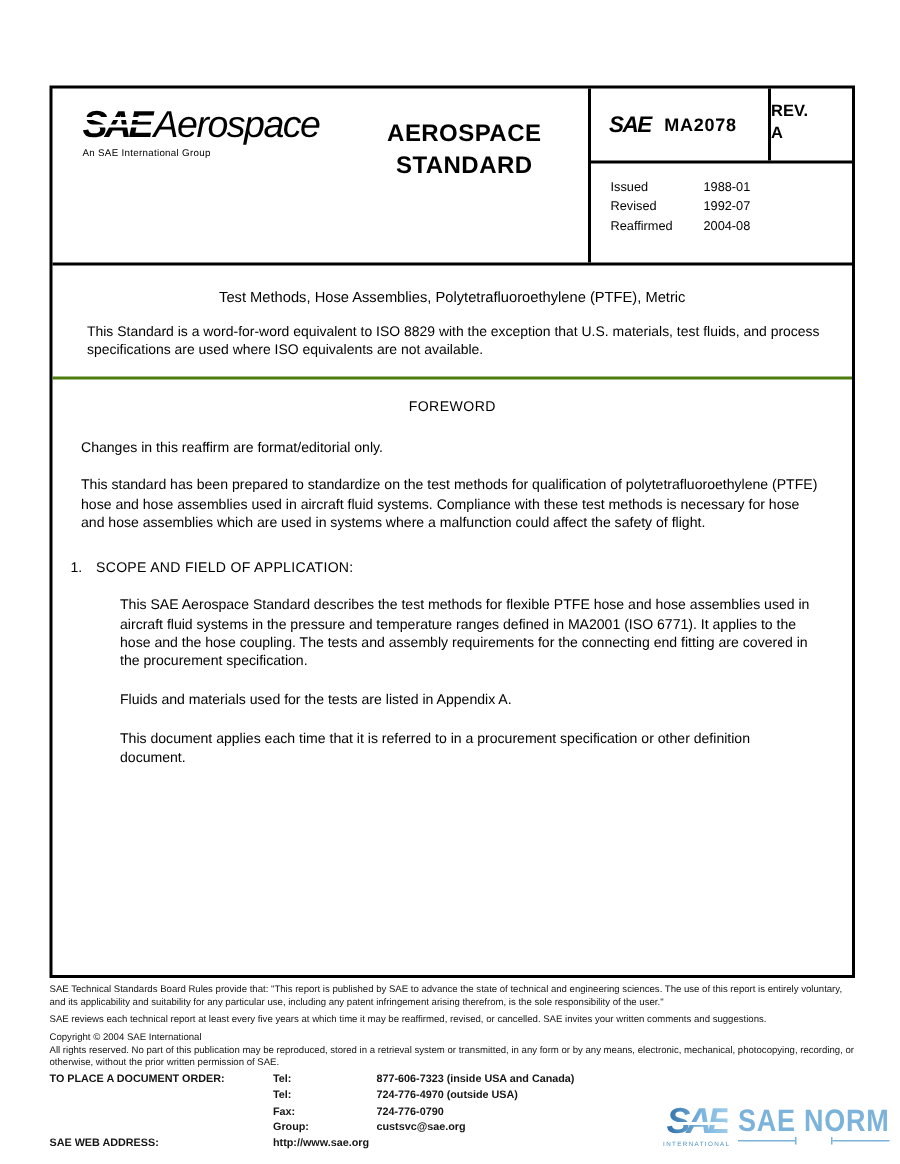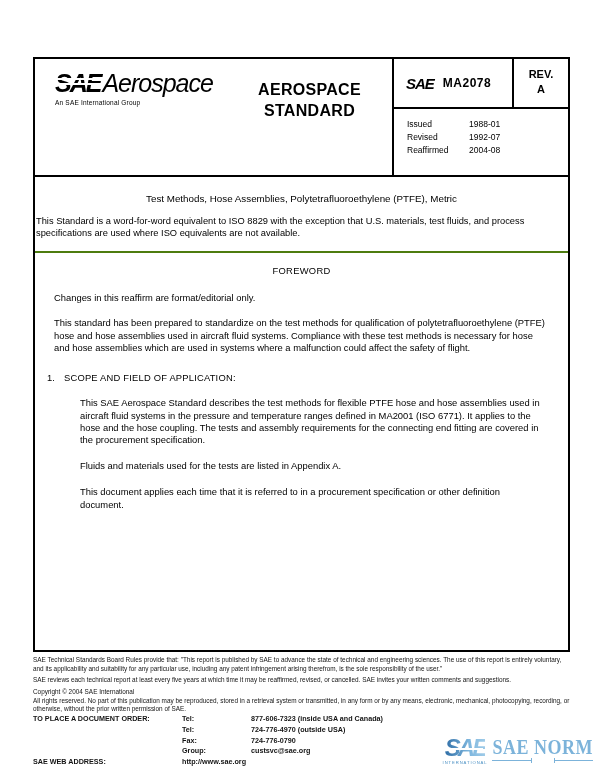--- a/index.html
+++ b/index.html
@@ -30,30 +30,30 @@
   .doc-type {
     flex:1; text-align:center; padding-top:21px; font-size:16px; font-weight:bold;
     line-height:1.3; letter-spacing:0.3px;
   }
   .hdr-right { width:176px; border-left:2px solid #000; display:flex; flex-direction:column; }
   .hdr-right-top { height:50px; border-bottom:2px solid #000; display:flex; }
   .doc-num { flex:1; display:flex; align-items:center; padding-left:12px; }
   .doc-num-sae { font-weight:bold; font-style:italic; font-size:15px; letter-spacing:-1px; margin-right:9px; }
   .doc-num-id { font-weight:bold; font-size:12px; letter-spacing:0.5px; }
   .rev-box {
-    width:56px; border-left:2px solid #000; text-align:center; font-weight:bold;
+    width:56px; border-left:2px solid #000; font-weight:bold;
     font-size:11px; padding-top:8px; line-height:1.35;
   }
   .dates { padding:9px 0 0 13px; font-size:8.5px; line-height:1.55; }
   .date-row { display:flex; }
   .date-label { width:62px; }
   
   .title-sec { height:76px; border-bottom:2px solid #4d7c0f; }
   .doc-title { text-align:center; font-size:9.8px; padding-top:16px; }
-  .equiv-note { font-size:9.3px; line-height:1.3; padding:11px 10px 0 1px; }
+  .equiv-note { font-size:9.3px; line-height:1.3; padding:11px 10px 0 23px; }
   
   .body-sec { padding:10px 12px 0 12px; font-size:9.4px; line-height:1.3; }
   .foreword-h { text-align:center; margin:2px 0 15px 0; letter-spacing:0.3px; }
   .fw-p { margin:0 0 13px 7px; padding-right:6px; }
   .sec1 { display:flex; margin:18px 0 13px 0; }
   .sec1-num { width:17px; }
   .sec1-title { letter-spacing:0.2px; }
   .ind-p { margin:0 0 14px 33px; padding-right:10px; }
   
   .footer-notes {
@@ -74,21 +74,21 @@
   .norm-logo { position:absolute; right:7px; top:737px; display:flex; align-items:flex-start; }
   .norm-sae-mark { text-align:center; margin-right:5px; }
   .norm-sae-text {
     display:inline-block; position:relative; font-weight:bold; font-style:italic;
     font-size:24px; letter-spacing:-3px; color:#3f87bd; line-height:0.95;
     background:linear-gradient(90deg,#2f6ea6 0%, #7db6de 60%, #9fcbe8 100%);
     -webkit-background-clip:text; background-clip:text; -webkit-text-fill-color:transparent;
   }
   .norm-sae-stripe { position:absolute; left:0; right:2px; height:2px; background:#fff; top:11px; }
   .norm-intl { font-size:4.2px; color:#4a90c4; letter-spacing:0.9px; margin-top:0px; }
-  .norm-name-wrap { text-align:right;font-family:Liberation Serif, serif; }
+  .norm-name-wrap { text-align:right; }
   .norm-name {
     font-size:18px; font-weight:bold; color:#7cb3da; letter-spacing:0.5px;
     line-height:1; transform:scaleY(1.15); transform-origin:top;
   }
   .norm-rule {
     margin-top:5px; height:0; border-top:1.5px solid #7cb3da; position:relative;
   }
   .norm-rule-gap {
     position:absolute; left:38%; right:38%; top:-3px; height:5px; background:#fff;
     border-left:1.5px solid #7cb3da; border-right:1.5px solid #7cb3da;

